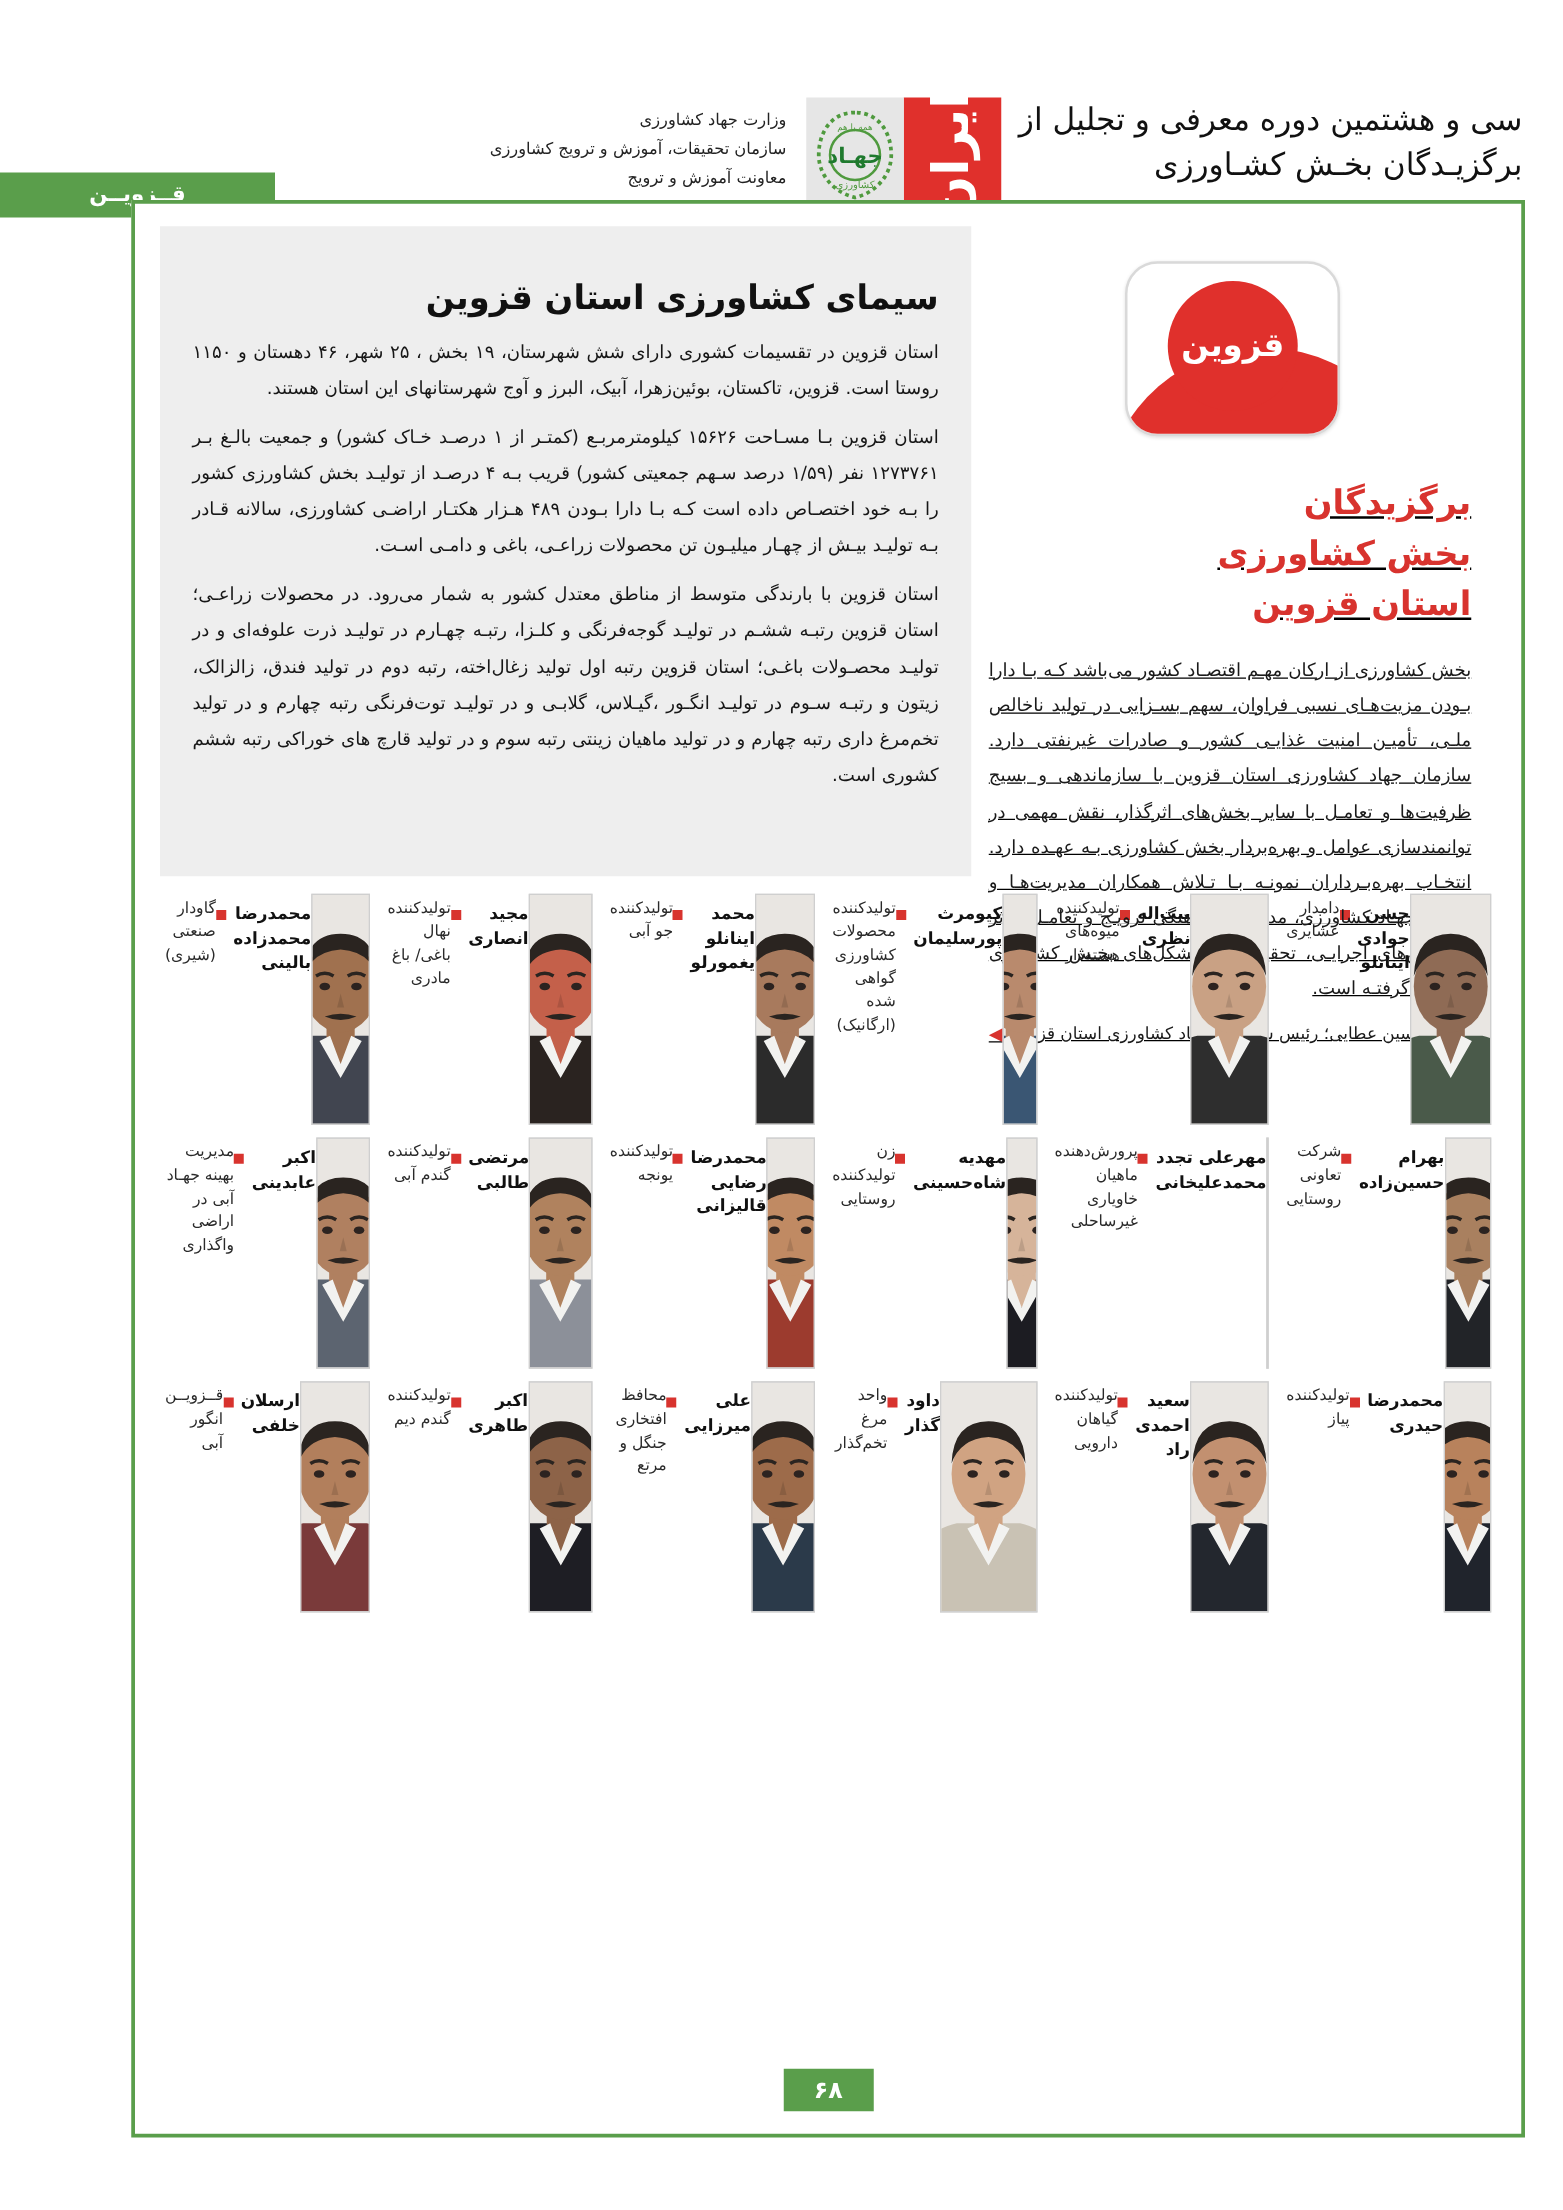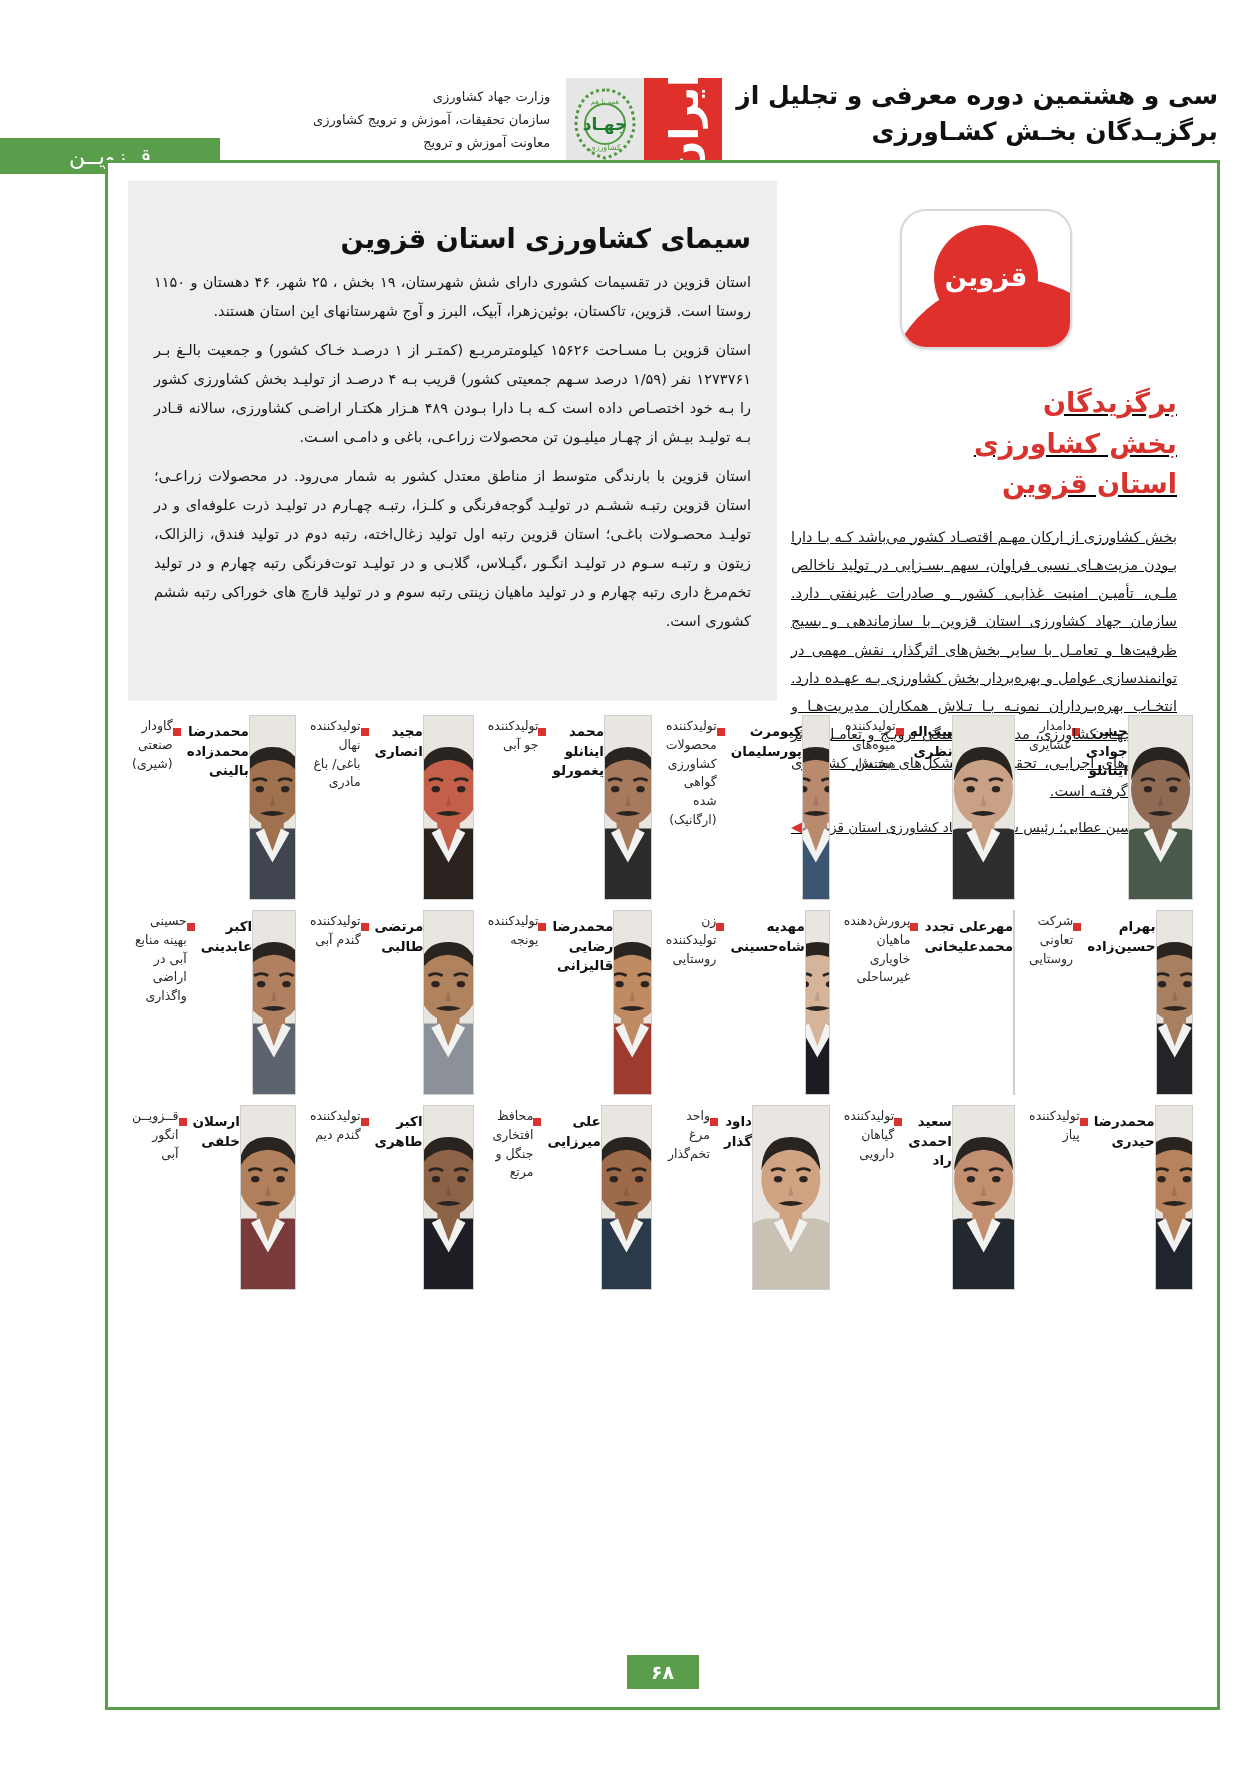--- a/index.html
+++ b/index.html
@@ -29,21 +29,21 @@
     display: flex;
     flex-direction: row;
     align-items: flex-start;
     gap: 0;
   }
 
   .hdr-title {
     text-align: right;
     line-height: 1.45;
     font-size: 25px;
-    font-weight: bold;
+    font-weight: normal;
     color: #111;
     padding-right: 12px;
     letter-spacing: -0.3px;
   }
   .hdr-title div { white-space: nowrap; }
 
   .iran-badge {
     width: 78px;
     height: 92px;
     background: #e0302c;
@@ -91,22 +91,22 @@
     left: 0;
     width: 220px;
     height: 36px;
     background: #5a9e4b;
     display: flex;
     align-items: center;
     justify-content: center;
   }
   .province-tab span {
     color: #ffffff;
-    font-size: 22px;
-    font-weight: normal;
+    font-size: 17px;
+    font-weight: bold;
     letter-spacing: 3px;
   }
 
   
   .page-frame {
     position: absolute;
     top: 160px;
     left: 105px;
     right: 30px;
     bottom: 58px;
@@ -655,21 +655,21 @@
               <path d="M36 46 Q41 43 46 46" stroke="#2a2420" stroke-width="2" fill="none"></path>
               <path d="M54 46 Q59 43 64 46" stroke="#2a2420" stroke-width="2" fill="none"></path>
               <path d="M50 56 L48 64 L52 64 Z" fill="rgba(0,0,0,.12)"></path>
               <path d="M41 69 Q50 66 59 69 Q50 73 41 69 Z" fill="#2a2420"></path>
             </svg>
           </div>
           <div class="p-name">
             <span class="p-name-text">اکبر عابدینی</span>
             <span class="bullet"></span>
           </div>
-          <div class="p-role">حسینی بهینه منابع آبی در اراضی واگذاری</div>
+          <div class="p-role">مدیریت بهینه جهـاد آبی در اراضی واگذاری</div>
         </div>
         <div class="person">
           <div class="portrait">
             <svg viewBox="0 0 100 130" preserveAspectRatio="xMidYMid slice">
               <rect x="0" y="0" width="100" height="130" fill="#e9e6e2"></rect>
               <path d="M0 104 Q14 84 32 80 L68 80 Q86 84 100 104 L100 130 L0 130 Z" fill="#20242c"></path>
               <path d="M42 74 L58 74 L58 88 L50 96 L42 88 Z" fill="#b8825c"></path>
               <path d="M44 80 L50 96 L56 80 L62 83 L50 104 L38 83 Z" fill="#f2f2f0"></path>
               <ellipse cx="50" cy="52" rx="21" ry="26" fill="#b8825c"></ellipse>
               <path d="M29 46 Q30 22 50 22 Q70 22 71 46 Q66 32 50 31 Q34 32 29 46 Z" fill="#2a2420"></path>

